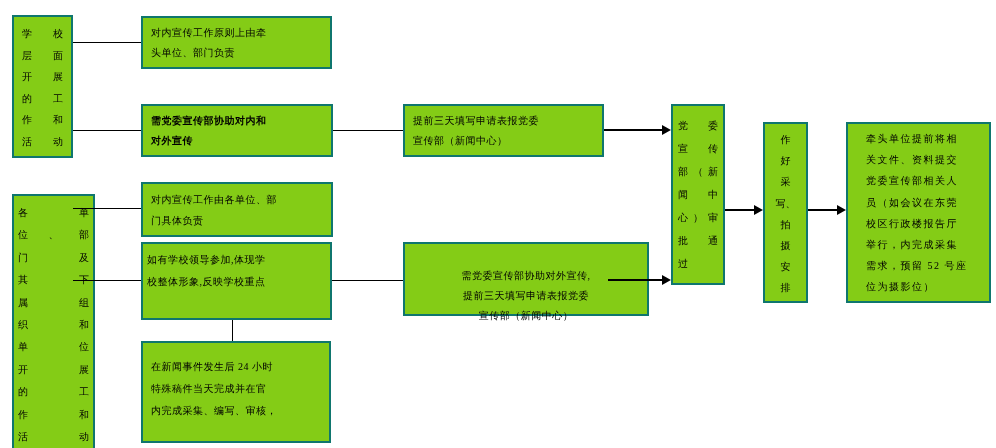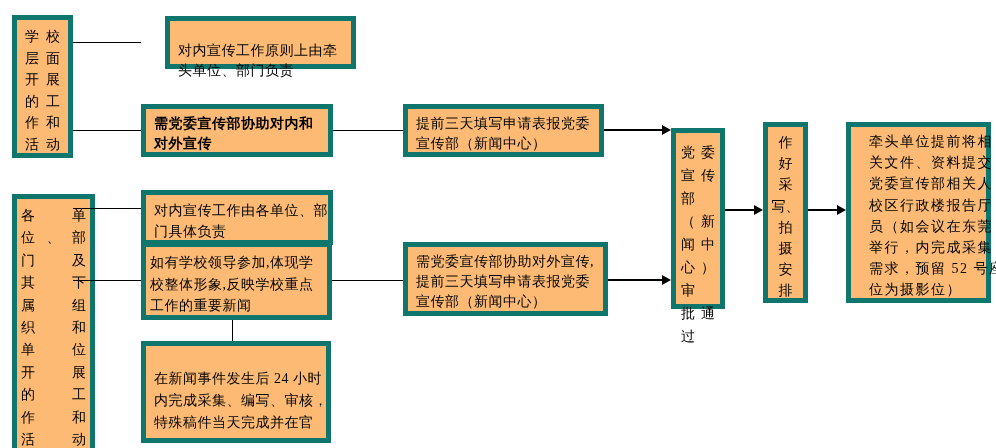--- a/index.html
+++ b/index.html
@@ -6,23 +6,23 @@
   .canvas{
     position:relative;
     width:996px;height:448px;
     background:#ffffff;
     font-family:"Liberation Serif","DejaVu Serif",serif;
     color:#000000;
   }
   .box{
     position:absolute;
     box-sizing:border-box;
-    border:5px solid #0f766e;
-    background:#fdba74;
-    font-size:14px;
+    border:2px solid #0f766e;
+    background:#84cc16;
+    font-size:10px;
     overflow:visible;
   }
   .box .line{
     line-height:var(--lh,21px);
     white-space:nowrap;
     letter-spacing:var(--ls,0px);
   }
   .justify2 .line{
     white-space:normal;
     text-align:justify;
@@ -60,59 +60,58 @@
       <div class="line">其下</div>
       <div class="line">属组</div>
       <div class="line">织和</div>
       <div class="line">单位</div>
       <div class="line">开展</div>
       <div class="line">的工</div>
       <div class="line">作和</div>
       <div class="line">活动</div>
     </div>
 
-  <div class="box" style="left:141px;top:16px;width:191px;height:53px;padding:20px 8px;margin-left:24px;--lh:20px;--ls:0.5px;">
+  <div class="box" style="left:141px;top:16px;width:191px;height:53px;padding:5px 8px;--lh:20px;--ls:0.5px;">
       <div class="line">对内宣传工作原则上由牵</div>
       <div class="line">头单位、部门负责</div>
     </div>
 
   <div class="box" style="left:141px;top:104px;width:192px;height:53px;padding:5px 8px;font-weight:bold;--lh:20px;--ls:0.5px;">
       <div class="line">需党委宣传部协助对内和</div>
       <div class="line">对外宣传</div>
     </div>
 
-  <div class="box" style="left:141px;top:190px;width:192px;height:55px;padding:5px 8px;--lh:21px;--ls:0.5px;">
+  <div class="box" style="left:141px;top:182px;width:192px;height:55px;padding:5px 8px;--lh:21px;--ls:0.5px;">
       <div class="line">对内宣传工作由各单位、部</div>
       <div class="line">门具体负责</div>
     </div>
 
   <div class="box" style="left:141px;top:242px;width:191px;height:78px;padding:5px 4px;--lh:21.5px;--ls:0.5px;">
       <div class="line">如有学校领导参加,体现学</div>
       <div class="line">校整体形象,反映学校重点</div>
-      <div class="line">工作的重要新闻</div>
     </div>
 
-  <div class="box" style="left:141px;top:341px;width:190px;height:102px;padding:22px 8px;--lh:22px;--ls:0.5px;">
+  <div class="box" style="left:141px;top:341px;width:190px;height:102px;padding:13px 8px;--lh:22px;--ls:0.5px;">
       <div class="line">在新闻事件发生后 24 小时</div>
+      <div class="line">特殊稿件当天完成并在官</div>
       <div class="line">内完成采集、编写、审核，</div>
-      <div class="line">特殊稿件当天完成并在官</div>
     </div>
 
   <div class="box" style="left:403px;top:104px;width:201px;height:53px;padding:5px 8px;--lh:20px;--ls:0.5px;">
       <div class="line">提前三天填写申请表报党委</div>
       <div class="line">宣传部（新闻中心）</div>
     </div>
 
-  <div class="box" style="left:403px;top:242px;width:205px;height:74px;padding:5px 8px;--lh:20px;--ls:0.5px;">
+  <div class="box" style="left:403px;top:242px;width:246px;height:74px;padding:22px 8px;text-align:center;--lh:20px;--ls:0.5px;">
       <div class="line">需党委宣传部协助对外宣传,</div>
       <div class="line">提前三天填写申请表报党委</div>
       <div class="line">宣传部（新闻中心）</div>
     </div>
 
-  <div class="box justify2" style="left:671px;top:128px;width:54px;height:181px;padding:8px 5px;--lh:23px;">
+  <div class="box justify2" style="left:671px;top:104px;width:54px;height:181px;padding:8px 5px;--lh:23px;">
       <div class="line">党委</div>
       <div class="line">宣传</div>
       <div class="line">部（新</div>
       <div class="line">闻中</div>
       <div class="line">心）审</div>
       <div class="line">批通</div>
       <div class="line">过</div>
     </div>
 
   <div class="box center" style="left:763px;top:122px;width:45px;height:181px;padding:5px 2px;--lh:21.2px;">
@@ -123,22 +122,22 @@
       <div class="line">拍</div>
       <div class="line">摄</div>
       <div class="line">安</div>
       <div class="line">排</div>
     </div>
 
   <div class="box" style="left:846px;top:122px;width:145px;height:181px;padding:4px 18px;--lh:21.2px;--ls:1.5px;">
       <div class="line">牵头单位提前将相</div>
       <div class="line">关文件、资料提交</div>
       <div class="line">党委宣传部相关人</div>
+      <div class="line">员（如会议在东莞</div>
       <div class="line">校区行政楼报告厅</div>
-      <div class="line">员（如会议在东莞</div>
       <div class="line">举行，内完成采集</div>
       <div class="line">需求，预留 52 号座</div>
       <div class="line">位为摄影位）</div>
     </div>
 
   <div class="hline" style="left:73px;top:42px;width:68px;"></div>
   <div class="hline" style="left:73px;top:130px;width:68px;"></div>
   <div class="hline" style="left:333px;top:130px;width:70px;"></div>
   <div class="hline" style="left:73px;top:208px;width:68px;"></div>
   <div class="hline" style="left:73px;top:280px;width:68px;"></div>

